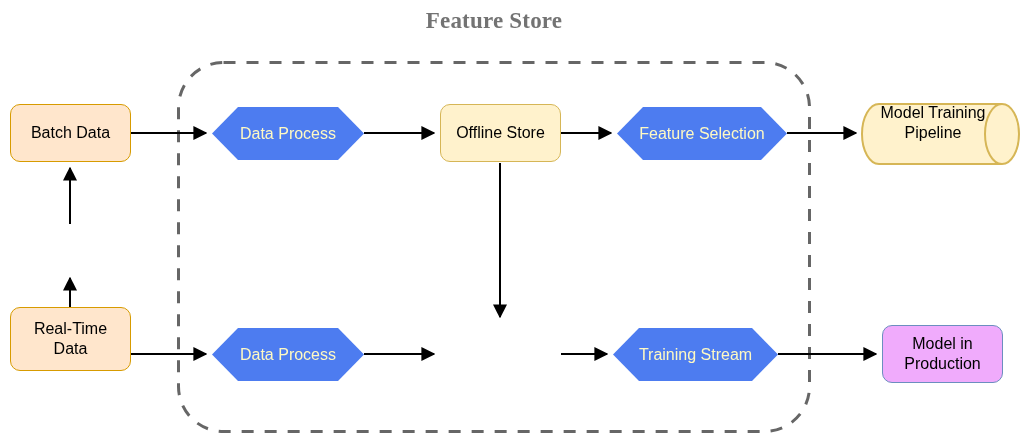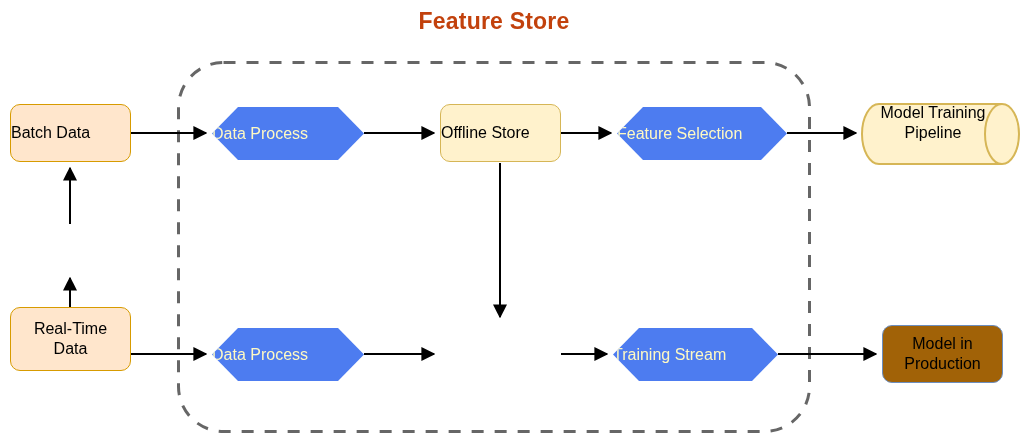--- a/index.html
+++ b/index.html
@@ -7,43 +7,44 @@
     position:relative;
     width:1032px;height:446px;
     background:#ffffff;
     font-family:"Liberation Sans", sans-serif;
     overflow:hidden;
   }
   .title{
     position:absolute;
     left:178px;top:8px;width:632px;
     text-align:center;
-    font-size:23px;font-weight:700;color:#c2410c;
+    font-size:23px;font-weight:700;color:#737373;
     letter-spacing:.2px;
+    font-family:Liberation Serif, serif;
   }
   .overlay{
     position:absolute;left:0;top:0;width:1032px;height:446px;
     pointer-events:none;
   }
   .node{
     position:absolute;
-    display:flex;align-items:center;
+    display:flex;align-items:center;justify-content:center;
     text-align:center;
     font-size:16px;color:#000000;
     line-height:1.25;
     box-sizing:border-box;
   }
   .rect{
     border-radius:10px;
     border:1.6px solid;
   }
   .rect.orange{background:#FFE6CC;border-color:#D79B00;}
   .rect.yellow{background:#FFF2CC;border-color:#D6B656;}
   .rect.red{background:#F8CECC;border-color:#B85450;}
-  .rect.blue{background:#a16207;border-color:#6C8EBF;}
+  .rect.blue{background:#f0abfc;border-color:#6C8EBF;}
   .hex{
     background:#4D7CF0;
     color:#fef9c3;
     clip-path:polygon(0 50%, 26px 0, calc(100% - 26px) 0, 100% 50%, calc(100% - 26px) 100%, 26px 100%);
     white-space:nowrap;
   }
   .cyl-label{
     position:absolute;left:862px;top:103px;width:142px;height:62px;
     display:flex;align-items:flex-start;justify-content:center;
     text-align:center;font-size:16px;color:#000;line-height:1.25;

